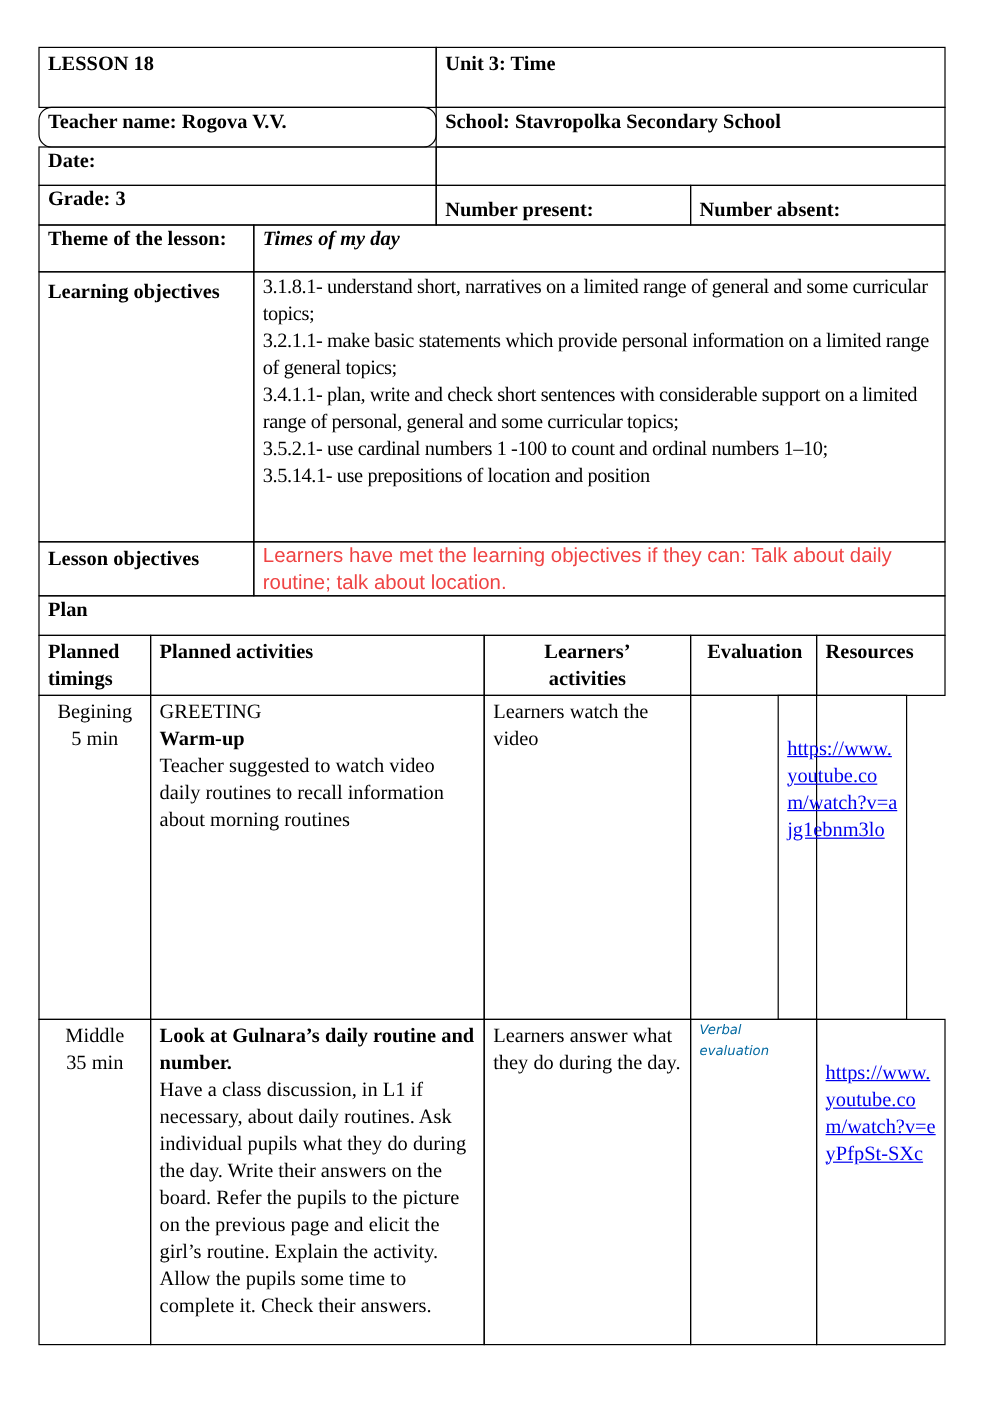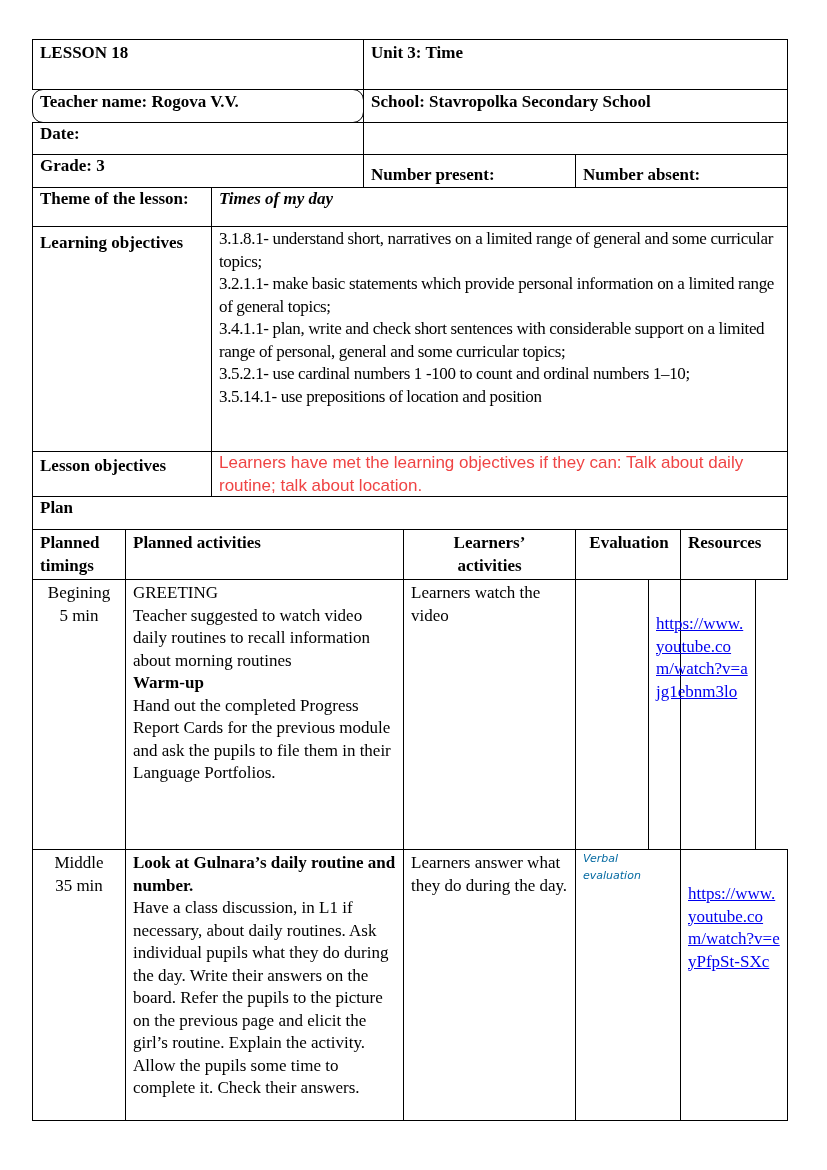--- a/index.html
+++ b/index.html
@@ -54,23 +54,22 @@
 <div class="cell b center" style="left:403px;top:529px;width:173px;height:51px;padding-left:30px;padding-right:30px;">Learners’ activities</div>
 <div class="cell b center" style="left:575px;top:529px;width:106px;height:51px;word-break:break-all;padding-left:10px;padding-right:8px;">Evaluation</div>
 <div class="cell b" style="left:680px;top:529px;width:108px;height:51px;">Resources</div>
 
 <div class="cell center" style="left:32px;top:579px;width:94px;height:271px;">
   <span class="para">Begining</span>
   <span class="para">5 min</span>
 </div>
 <div class="cell" style="left:125px;top:579px;width:279px;height:271px;">
   <span class="para">GREETING</span>
+  <span class="para b">Warm-up</span>
   <span class="para">Teacher suggested to watch video daily routines to recall information about morning routines</span>
-  <span class="para b">Warm-up</span>
-  <span class="para">Hand out the completed Progress Report Cards for the previous module and ask the pupils to file them in their Language Portfolios.</span>
 </div>
 <div class="cell" style="left:403px;top:579px;width:173px;height:271px;">Learners watch the video</div>
 <div class="cell" style="left:575px;top:579px;width:106px;height:271px;"></div>
 <div class="cell" style="left:648px;top:579px;width:108px;height:271px;padding-top:33px;">
   <a class="link" href="#">https://www.youtube.com/watch?v=ajg1ebnm3lo</a>
 </div>
 
 <div class="cell center" style="left:32px;top:849px;width:94px;height:272px;">
   <span class="para">Middle</span>
   <span class="para">35 min</span>

